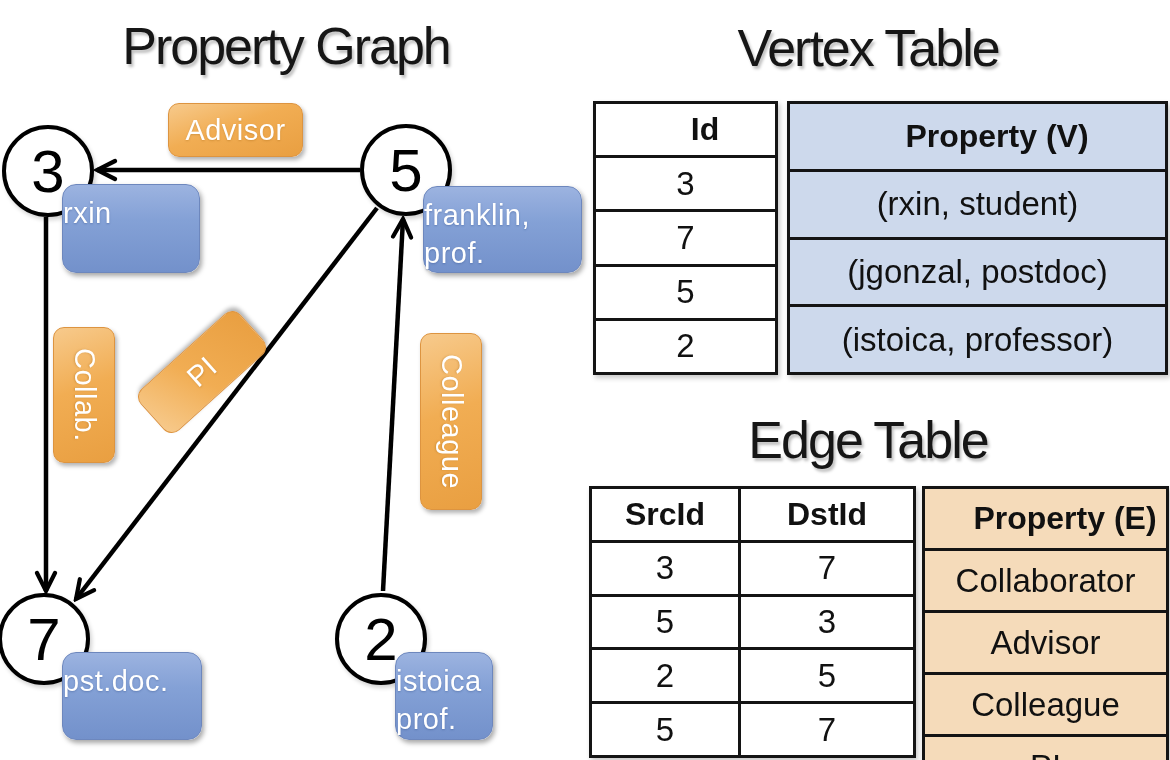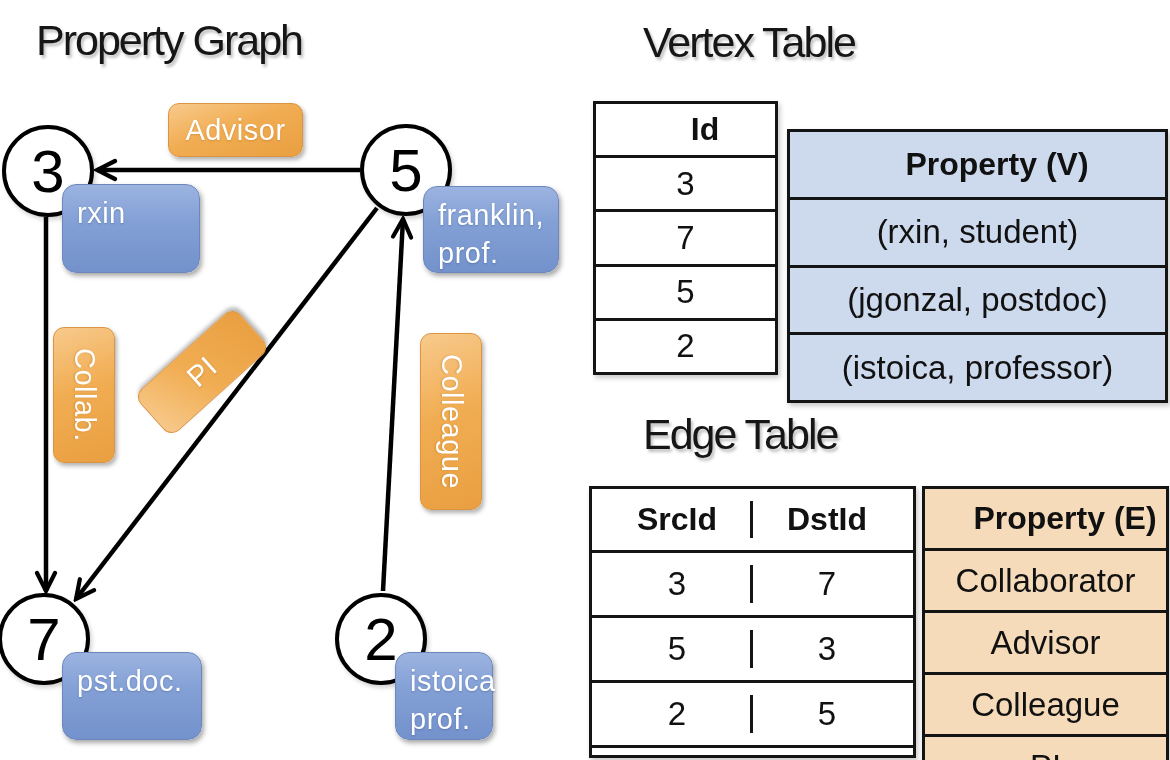--- a/index.html
+++ b/index.html
@@ -6,22 +6,22 @@
   body {
     width:1170px; height:760px; position:relative; overflow:hidden;
     background:#ffffff;
     font-family:"Liberation Sans", sans-serif;
     color:#111;
   }
   .abs { position:absolute; }
 
   
   .big-title {
-    font-size:43px; font-weight:400; letter-spacing:-2px; color:#161616;
-    text-align:left; white-space:nowrap;
+    font-size:52px; font-weight:400; letter-spacing:-2px; color:#161616;
+    text-align:center; white-space:nowrap;
     text-shadow:2px 3px 3px rgba(0,0,0,0.25);
   }
 
   
   .node {
     box-sizing:border-box; width:92px; height:92px;
     background:#fff; border:4px solid #000; border-radius:50%;
     display:flex; align-items:center; justify-content:center;
     font-size:60px; font-weight:300; color:#000; z-index:3;
     box-shadow:2px 3px 4px rgba(0,0,0,0.18);
@@ -37,21 +37,21 @@
     font-size:29px; font-weight:400; letter-spacing:0.5px;
     text-shadow:0 1px 2px rgba(160,100,20,0.35);
   }
   .pill-vertical { writing-mode:vertical-rl; text-orientation:mixed; }
   .pill-blue {
     box-sizing:border-box; border-radius:14px; z-index:4;
     background:linear-gradient(180deg, #9cb3e0 0%, #84a1d6 40%, #7391cb 100%);
     border:1px solid #6d87bd;
     box-shadow:2px 3px 5px rgba(0,0,0,0.35);
     color:#fff; font-size:29px; font-weight:400;
-    padding:9px 14px; line-height:1.32; letter-spacing:0.5px;
+    padding:9px 0; line-height:1.32; letter-spacing:0.5px;
     text-shadow:0 1px 2px rgba(40,70,130,0.35);
   }
   .pill-blue div { white-space:nowrap; }
 
   
   #edges { z-index:2; left:0; top:0; }
 
   
   .tbox {
     box-sizing:border-box; border:3px solid #141414;
@@ -59,21 +59,21 @@
     box-shadow:2px 3px 5px rgba(0,0,0,0.22);
   }
   .trow {
     flex:1; display:flex; align-items:center; justify-content:center;
     border-top:3px solid #141414; font-size:33px; white-space:nowrap;
   }
   .trow:first-child { border-top:none;padding-left:39px; }
   .trow.hdr { font-weight:700; font-size:32px; }
   .tbox.blue-col  { background:#cdd9ec; }
   .tbox.tan-col   { background:#f5dbba; }
-  .two-col .trow { padding:12px; }
+  .two-col .trow { padding:0; }
   .two-col .cell {
     flex:0 0 auto; height:100%; display:flex; align-items:center; justify-content:center;
   }
   .two-col .cell.c1 { width:146px; border-right:3px solid #141414; }
   .two-col .cell.c2 { flex:1 1 auto; }
 </style>
 </head>
 <body>
 
 <div class="abs big-title" style="left:36px; top:16px; width:500px;">Property Graph</div>
@@ -104,21 +104,21 @@
 </div>
 
 <div class="abs pill-orange" style="left:168px; top:103px; width:135px; height:54px;">Advisor</div>
 <div class="abs pill-orange pill-vertical" style="left:53px; top:327px; width:62px; height:136px;">Collab.</div>
 <div class="abs pill-orange pill-vertical" style="left:174px; top:305px; width:56px; height:134px; transform:rotate(-132deg);">PI</div>
 <div class="abs pill-orange pill-vertical" style="left:420px; top:333px; width:62px; height:177px;">Colleague</div>
 
 <div class="abs pill-blue" style="left:62px; top:184px; width:138px; height:89px;">
   <div>rxin</div>
 </div>
-<div class="abs pill-blue" style="left:423px; top:186px; width:136px; height:87px;">
+<div class="abs pill-blue" style="left:423px; top:186px; width:159px; height:87px;">
   <div>franklin,</div>
   <div>prof.</div>
 </div>
 <div class="abs pill-blue" style="left:62px; top:652px; width:140px; height:88px;">
   <div>pst.doc.</div>
 </div>
 <div class="abs pill-blue" style="left:395px; top:652px; width:98px; height:88px;">
   <div>istoica</div>
   <div>prof.</div>
 </div>
@@ -126,21 +126,21 @@
 <div class="abs big-title" style="left:643px; top:18px; width:450px;">Vertex Table</div>
 
 <div class="abs tbox" style="left:593px; top:101px; width:185px; height:274px;">
   <div class="trow hdr">Id</div>
   <div class="trow">3</div>
   <div class="trow">7</div>
   <div class="trow">5</div>
   <div class="trow">2</div>
 </div>
 
-<div class="abs tbox blue-col" style="left:787px; top:101px; width:381px; height:274px;margin-top:28px;">
+<div class="abs tbox blue-col" style="left:787px; top:101px; width:381px; height:274px;">
   <div class="trow hdr">Property (V)</div>
   <div class="trow">(rxin, student)</div>
   <div class="trow">(jgonzal, postdoc)</div>
   <div class="trow">(istoica, professor)</div>
 </div>
 
 <div class="abs big-title" style="left:643px; top:402px; width:450px;margin-top:8px;">Edge Table</div>
 
 <div class="abs tbox two-col" style="left:589px; top:486px; width:327px; height:272px;">
   <div class="trow hdr">

